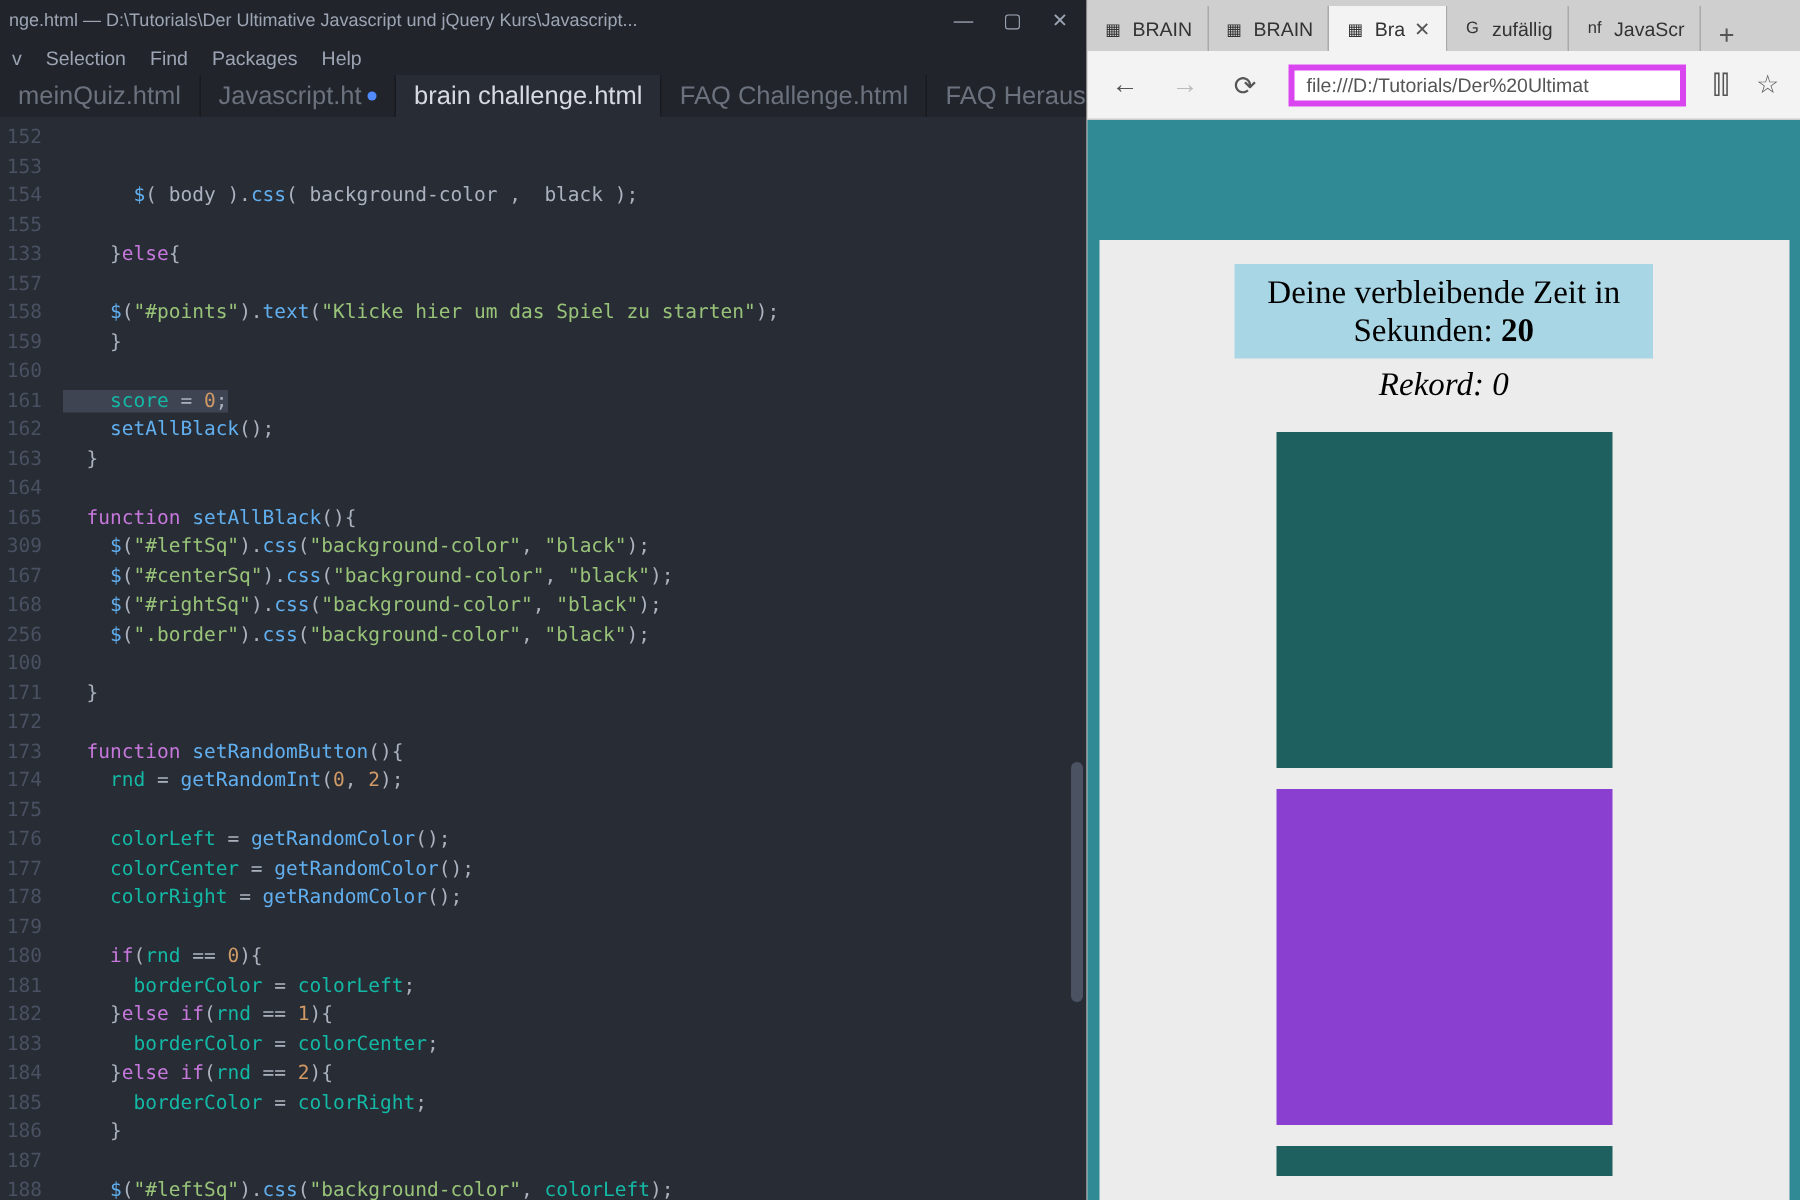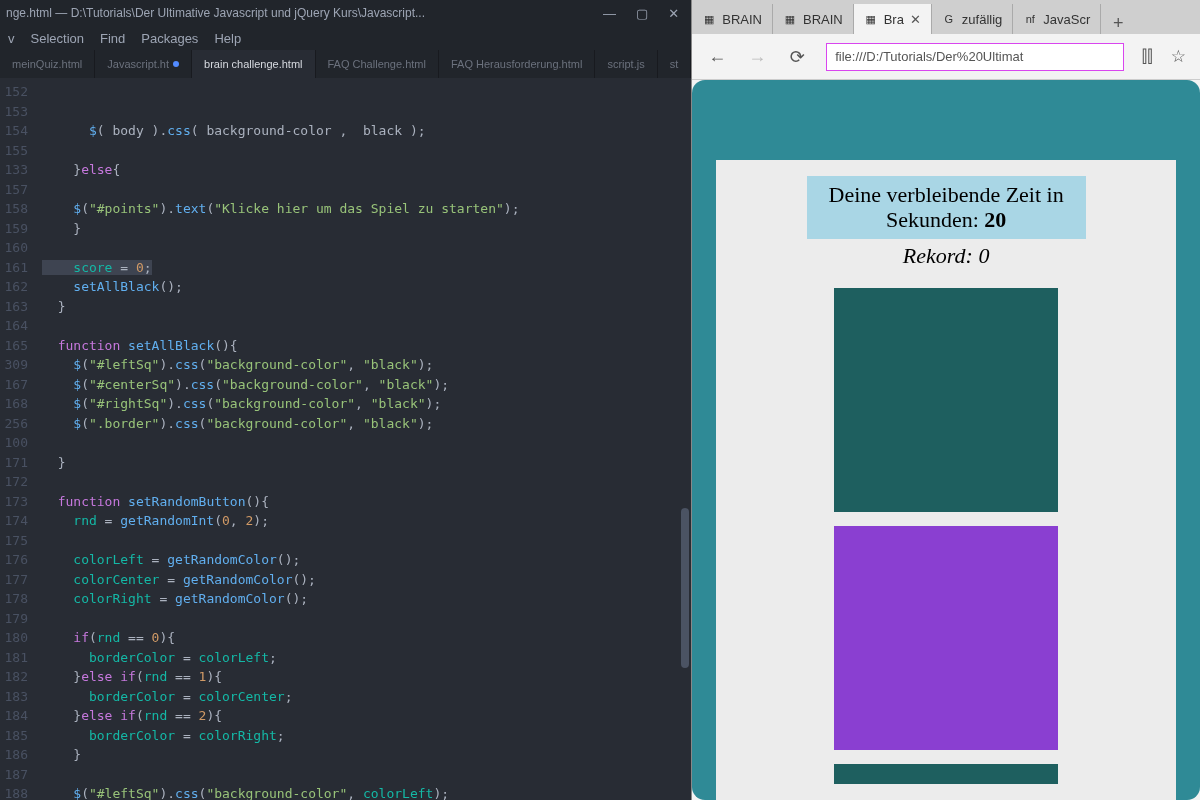--- a/index.html
+++ b/index.html
@@ -4,21 +4,21 @@
 <style>
   * { box-sizing: border-box; margin: 0; padding: 0; }
   body { font-family: "Segoe UI", sans-serif; width:1200px; height:800px; overflow:hidden; background:#fff; }
   .screen { display:flex; width:1200px; height:800px; }
   
   .editor { width:724px; height:800px; background:#282c34; color:#abb2bf; display:flex; flex-direction:column; }
   .titlebar { height:26px; background:#21252b; color:#9da5b4; font-size:12px; display:flex; align-items:center; padding:0 6px; }
   .titlebar .title { flex:1; overflow:hidden; white-space:nowrap; }
   .winbtns { display:flex; gap:20px; padding-right:6px; color:#9da5b4; font-size:13px;}
   .menubar { height:24px; background:#21252b; color:#9da5b4; font-size:13px; display:flex; align-items:center; gap:16px; padding:0 8px; }
-  .tabs { height:28px; background:#21252b; display:flex; font-size:11px; color:#6b717d; }
+  .tabs { height:28px; background:#21252b; display:flex; font-size:17px; color:#6b717d; }
   .tab { padding:6px 12px; border-right:1px solid #181a1f; white-space:nowrap; display:flex; align-items:center; gap:4px;}
   .tab.active { background:#282c34; color:#d7dae0; }
   .tab .dot { width:6px;height:6px;border-radius:50%; background:#528bff; display:inline-block;}
   .codewrap { flex:1; display:flex; overflow:hidden; font-family:Consolas,monospace; font-size:13px; line-height:19.5px;}
   .gutter { width:34px; background:#282c34; color:#495162; text-align:right; padding:4px 6px 0 0;}
   .code { flex:1; padding:4px 0 0 8px; white-space:pre; color:#abb2bf; position:relative;}
   .k  { color:#c678dd; }   
   .fn { color:#61afef; }   
   .s  { color:#98c379; }   
   .n  { color:#d19a66; }   
@@ -29,23 +29,23 @@
   .browser { width:552px; height:800px; background:#f3f3f3; display:flex; flex-direction:column; border-left:1px solid #888;}
   .btabs { height:34px; background:#cfcfcf; display:flex; align-items:flex-end; }
   .btab { height:30px; padding:0 10px; font-size:13px; color:#333; display:flex; align-items:center; gap:6px; border-right:1px solid #aaa; background:#cfcfcf;}
   .btab.active { background:#f3f3f3; }
   .btab .favicon{width:14px;height:14px; display:inline-flex;align-items:center;justify-content:center;font-size:11px;}
   .btab .close{font-size:13px;color:#555;}
   .newtab{width:34px; display:flex;align-items:center;justify-content:center; font-size:18px;color:#555;}
   .toolbar { height:46px; background:#f3f3f3; display:flex; align-items:center; gap:18px; padding:0 14px; border-bottom:1px solid #ccc;}
   .toolbar .nav{font-size:18px;color:#555; width:22px; text-align:center;}
   .toolbar .nav.disabled{color:#bbb;}
-  .urlbox{ flex:1; height:28px; background:#fff; border:1px solid #d946ef; font-size:13px; color:#555; display:flex; align-items:center; padding:0 8px; overflow:hidden; white-space:nowrap;}
+  .urlbox{ flex:1; height:28px; background:#fff; border:4px solid #d946ef; font-size:13px; color:#555; display:flex; align-items:center; padding:0 8px; overflow:hidden; white-space:nowrap;}
   .toolbar .ricon{font-size:17px;color:#555;}
-  .viewport{ flex:1; background:#2f8a96; display:flex; justify-content:center;border-radius:13px; }
+  .viewport{ flex:1; background:#2f8a96; display:flex; justify-content:center; }
   .page { width:460px; background:#ececec; margin-top:80px; padding:16px 0 0 0; display:flex; flex-direction:column; align-items:center;}
   .timerbox{ background:#a9d6e5; padding:6px 22px; font-family:"Times New Roman",serif; font-size:22px; color:#000; text-align:center; line-height:1.15;}
   .timerbox .sec{font-weight:bold;}
   .rekord{ font-family:"Times New Roman",serif; font-size:22px; text-align:center; margin:4px 0 12px;font-style:italic;}
   .square{ width:224px; height:224px; margin:7px 0;}
   .sq1{ background:#1e5f5f;}
   .sq2{ background:#8a3fd1;}
   .sq3{ background:#1e5f5f; height:20px;}
 </style>
 </head>

